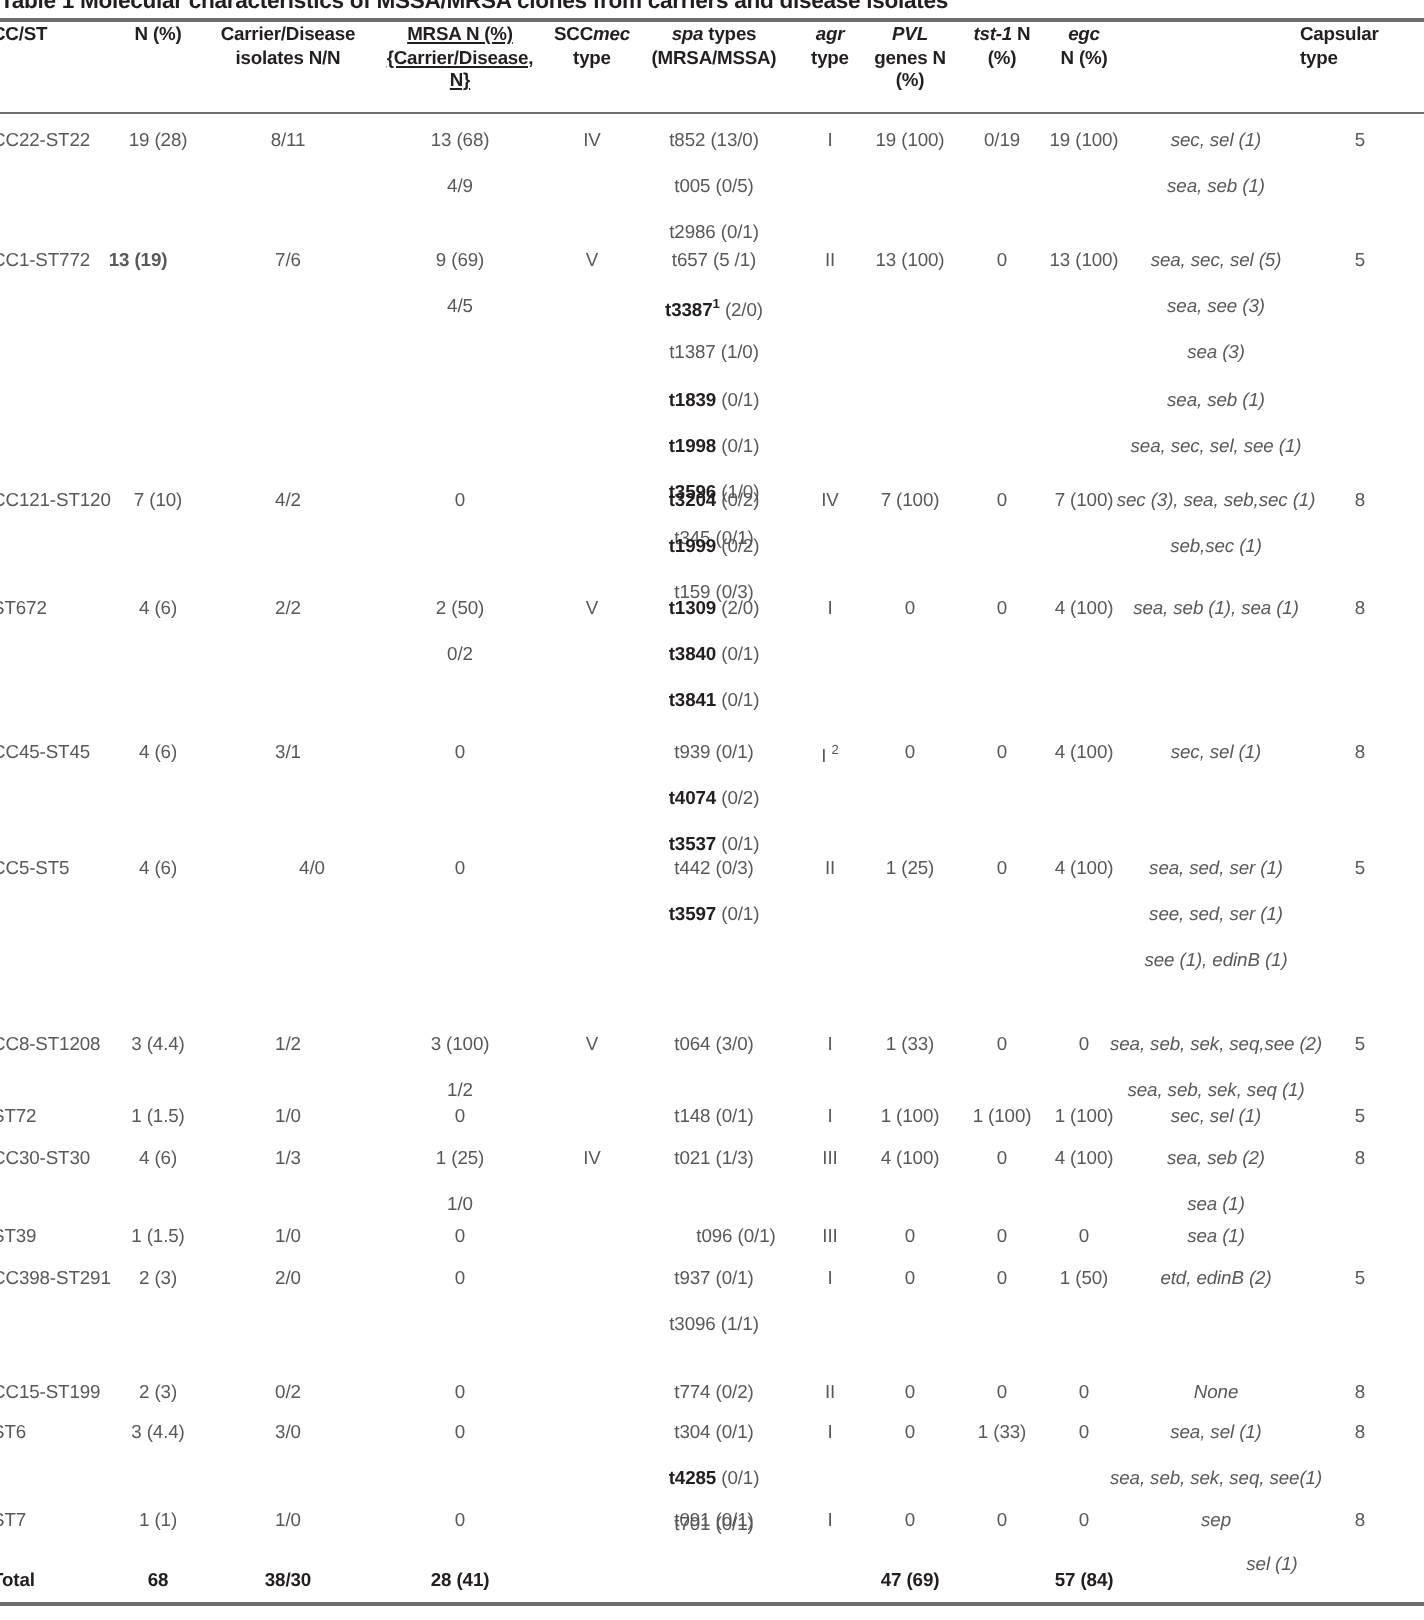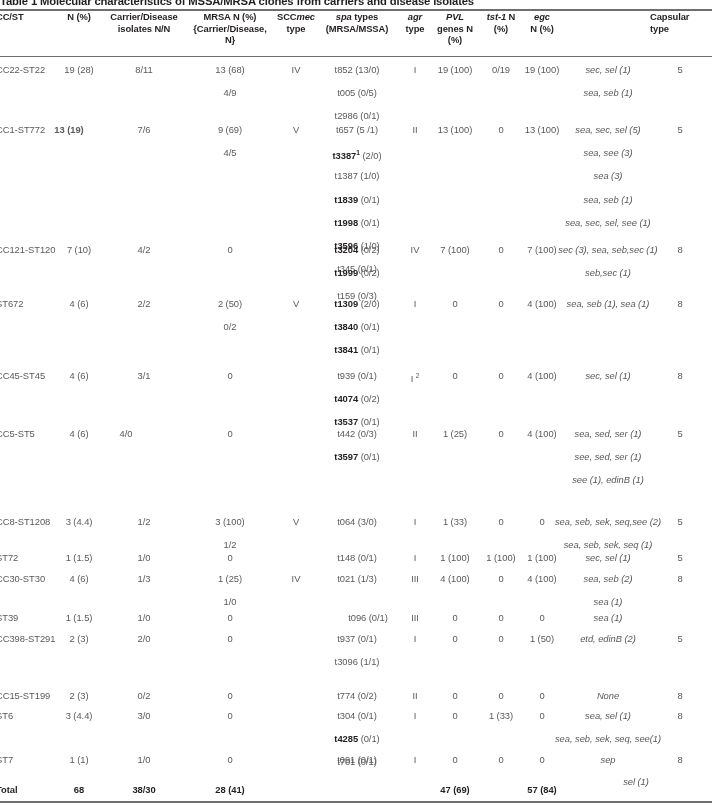--- a/index.html
+++ b/index.html
@@ -97,21 +97,21 @@
   <div class="table-title">Table 1 Molecular characteristics of MSSA/MRSA clones from carriers and disease isolates</div>
 
   <div class="rule rule-top"></div>
   <div class="rule rule-head"></div>
   <div class="rule rule-bottom"></div>
 
   <div class="thead">
     <div class="th" style="left:-4px;  top:0;  width:60px;  text-align:left;">CC/ST</div>
     <div class="th" style="left:56px;  top:0;  width:46px;">N (%)</div>
     <div class="th" style="left:101px; top:0;  width:86px;">Carrier/Disease<br>isolates N/N</div>
-    <div class="th" style="left:186px; top:0;  width:88px;">MRSA N (%)<br>{Carrier/Disease,<br>N}</div>
+    <div class="th" style="left:186px; top:0;  width:88px;text-decoration:underline;">MRSA N (%)<br>{Carrier/Disease,<br>N}</div>
     <div class="th" style="left:272px; top:0;  width:48px;"><span class="rm">SCC</span><span class="it">mec</span><br>type</div>
     <div class="th" style="left:316px; top:0;  width:82px;"><span class="it">spa</span> types<br>(MRSA/MSSA)</div>
     <div class="th" style="left:398px; top:0;  width:34px;"><span class="it">agr</span><br>type</div>
     <div class="th" style="left:430px; top:0;  width:50px;"><span class="it">PVL</span><br>genes N<br>(%)</div>
     <div class="th" style="left:479px; top:0;  width:44px;"><span class="it">tst-1</span> N<br>(%)</div>
     <div class="th" style="left:521px; top:0;  width:42px;"><span class="it">egc</span><br>N (%)</div>
     <div class="th" style="left:650px; top:0;  width:62px; text-align:left;">Capsular<br>type</div>
   </div>
 
   <div id="tbody">
@@ -202,21 +202,21 @@
         <div class="cell c-center" style="left: 415px; top: 370px;">I <span class="sup">2</span></div>
         <div class="cell c-center" style="left: 455px; top: 370px;">0</div>
         <div class="cell c-center" style="left: 501px; top: 370px;">0</div>
         <div class="cell c-center" style="left: 542px; top: 370px;">4 (100)</div>
         <div class="cell c-center" style="left: 608px; top: 370px;"><span class="ital">sec, sel (1)</span></div>
         <div class="cell c-center" style="left: 680px; top: 370px;">8</div>
       </div>
       <div style="position: absolute; left: 0px; top: 0px; width: 712px;">
         <div class="cell c-left" style="left: -4px; top: 428px;">CC5-ST5</div>
         <div class="cell c-center" style="left: 79px; top: 428px;">4 (6)</div>
-        <div class="cell c-center" style="left: 126px; top: 428px; text-align: center;">4/0</div>
+        <div class="cell c-center" style="left: 156px; top: 428px; text-align: center;">4/0</div>
         <div class="cell c-center" style="left: 230px; top: 428px;">0</div>
         <div class="cell c-center" style="left: 357px; top: 428px;">t442 (0/3)</div>
         <div class="cell c-center" style="left: 357px; top: 451.2px;"><span class="bold">t3597</span> (0/1)</div>
         <div class="cell c-center" style="left: 415px; top: 428px;">II</div>
         <div class="cell c-center" style="left: 455px; top: 428px;">1 (25)</div>
         <div class="cell c-center" style="left: 501px; top: 428px;">0</div>
         <div class="cell c-center" style="left: 542px; top: 428px;">4 (100)</div>
         <div class="cell c-center" style="left: 608px; top: 428px;"><span class="ital">sea, sed, ser (1)</span></div>
         <div class="cell c-center" style="left: 608px; top: 451.2px;"><span class="ital">see, sed, ser (1)</span></div>
         <div class="cell c-center" style="left: 608px; top: 474.4px;"><span class="ital">see (1), edinB (1)</span></div>

